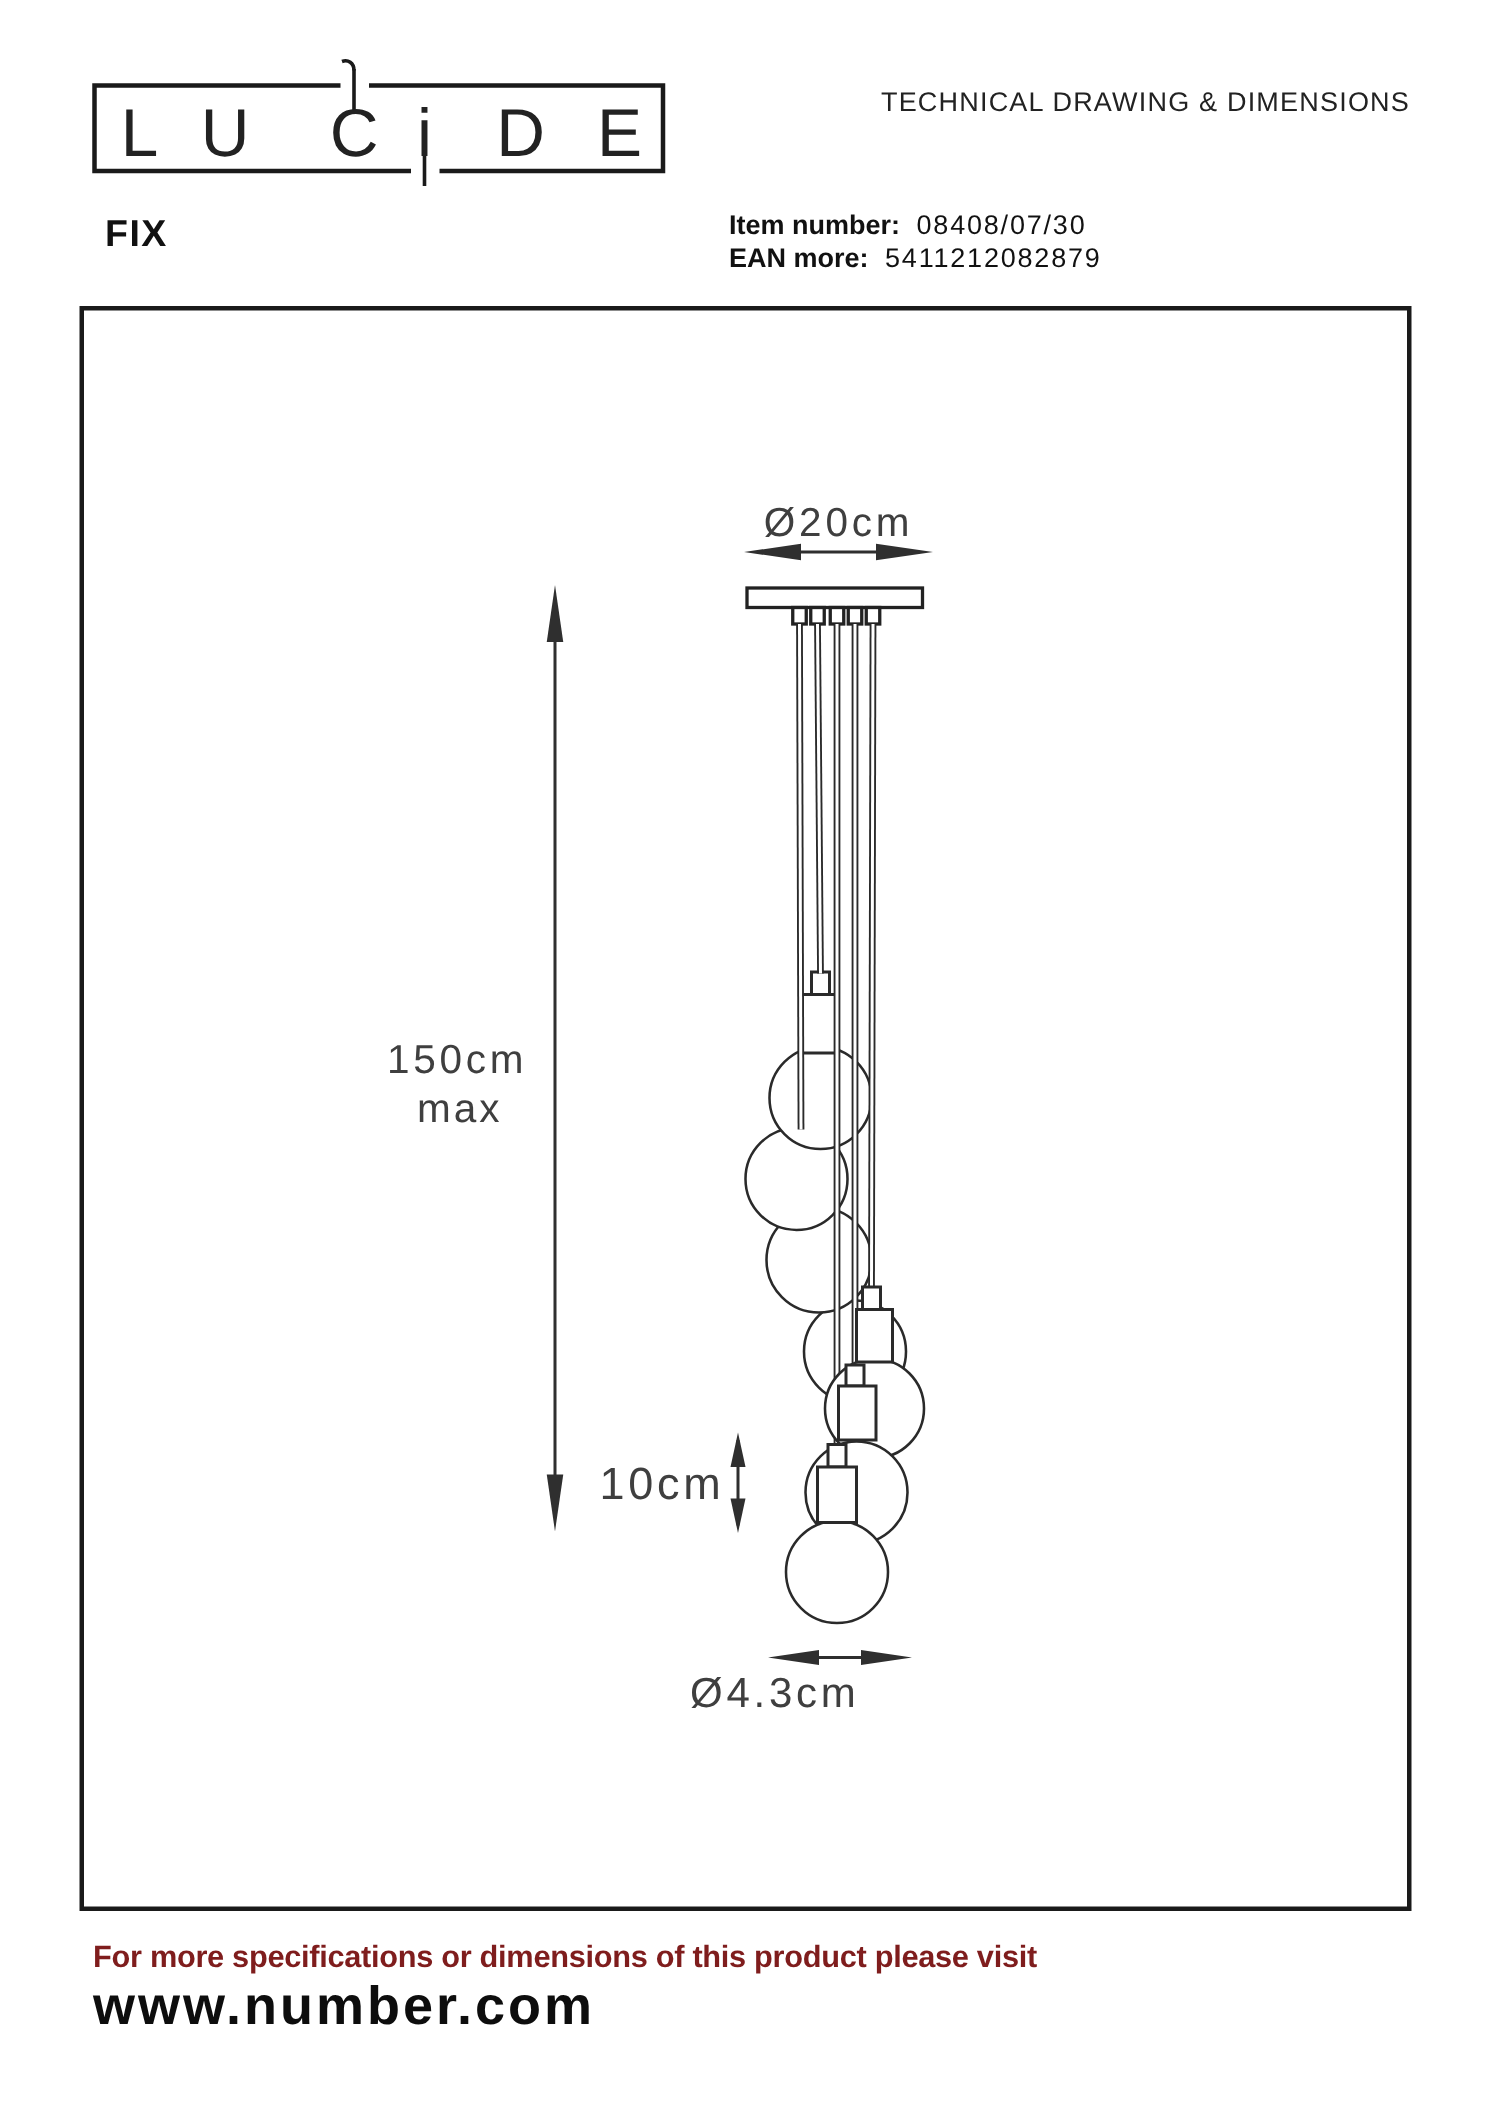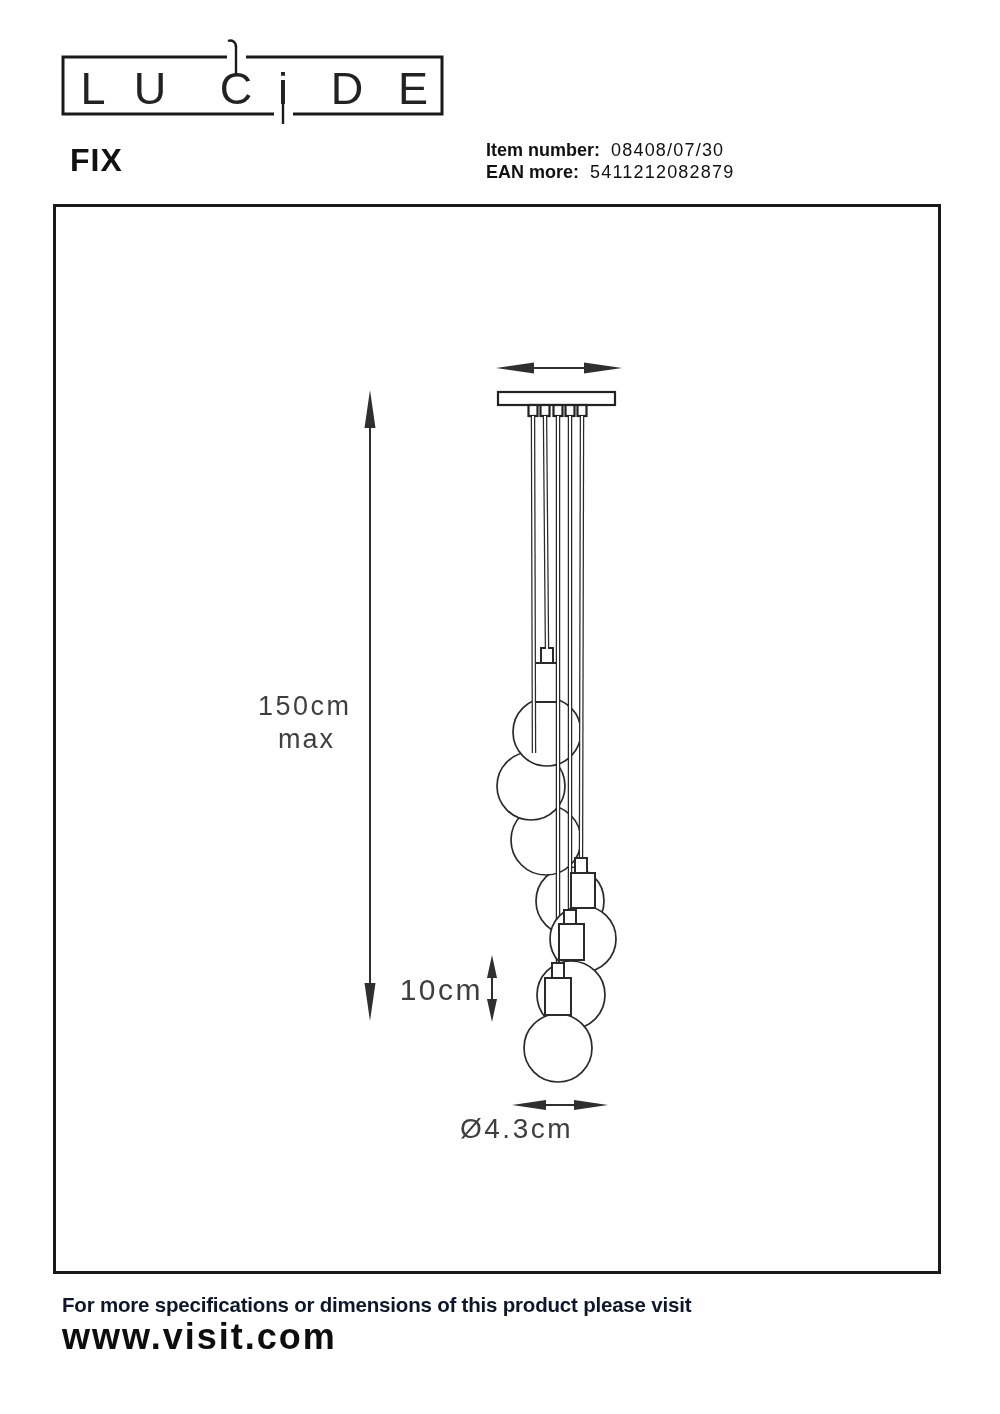--- a/index.html
+++ b/index.html
@@ -13,21 +13,21 @@
   }
   .abs{position:absolute;}
   
   .doc-title{
     left:440px;top:58px;width:500px;
     text-align:right;
     font-size:18px;letter-spacing:.8px;color:#222;
   }
   .product-name{
     left:70px;top:142px;
-    font-size:32px;font-weight:bold;letter-spacing:1px;color:#111;text-align:center;
+    font-size:25px;font-weight:bold;letter-spacing:1px;color:#111;text-align:center;
   }
   .codes{left:486px;top:139px;font-size:18px;line-height:22px;color:#111;}
   .codes .lbl{font-weight:bold;text-align:center;}
   .codes .val{font-weight:normal;letter-spacing:1.2px;margin-left:11px;}
   .codes .row{white-space:nowrap;}
   
   .frame{
     left:53px;top:204px;width:888px;height:1070px;
     border:3px solid #1a1a1a;box-sizing:border-box;
   }
@@ -39,21 +39,21 @@
     white-space:nowrap;
   }
   .dim-canopy{left:459px;top:333px;width:200px;text-align:center;}
   .dim-height{left:258px;top:691px;}
   .dim-height-sub{left:258px;top:724px;letter-spacing:2px;margin-left:20px;}
   .dim-spacing{left:353px;top:973px;width:130px;text-align:right;font-size:30px;}
   .dim-globe{left:460px;top:1113px;width:200px;font-size:28px;}
   
   .footer-note{
     left:62px;top:1293px;width:820px;
-    font-size:20.5px;font-weight:bold;letter-spacing:-.2px;color:#0f172a;
+    font-size:20.5px;font-weight:bold;letter-spacing:-.2px;color:#7f1d1d;
   }
   .footer-site{
     left:62px;top:1316px;
     font-size:36px;font-weight:bold;letter-spacing:2px;color:#0d0d0d;
   }
   svg{display:block;}
 </style>
 </head>
 <body>
 
@@ -76,20 +76,21 @@
     <g font-family="Liberation Sans, sans-serif" font-size="45" fill="#222" text-anchor="middle">
       <text x="38" y="66">L</text>
       <text x="95" y="66">U</text>
       <text x="181" y="66">C</text>
       <text x="228" y="66">i</text>
       <text x="292" y="66">D</text>
       <text x="358" y="66">E</text>
     </g>
   </svg>
 
+  <div class="abs doc-title">TECHNICAL DRAWING &amp; DIMENSIONS</div>
 
   <div class="abs product-name">FIX</div>
 
   <div class="abs codes">
     <div class="row"><span class="lbl">Item number:</span><span class="val">08408/07/30</span></div>
     <div class="row"><span class="lbl">EAN more:</span><span class="val">5411212082879</span></div>
   </div>
 
   <div class="abs frame"></div>
 
@@ -175,21 +176,22 @@
       <polygon points="492,1022 487,999 497,999" stroke="none"></polygon>
     </g>
 
     <g stroke="#2f2f2f" fill="#2f2f2f">
       <line x1="520" y1="1105" x2="600" y2="1105" stroke-width="2"></line>
       <polygon points="512,1105 546,1100 546,1110" stroke="none"></polygon>
       <polygon points="608,1105 574,1100 574,1110" stroke="none"></polygon>
     </g>
   </svg>
 
+  <div class="abs dim dim-canopy">Ø20cm</div>
   <div class="abs dim dim-height">150cm</div>
   <div class="abs dim dim-height-sub">max</div>
   <div class="abs dim dim-spacing">10cm</div>
   <div class="abs dim dim-globe">Ø4.3cm</div>
 
   <div class="abs footer-note">For more specifications or dimensions of this product please visit</div>
-  <div class="abs footer-site">www.visit.com</div>
+  <div class="abs footer-site">www.number.com</div>
 
 </div>
 
 </body></html>

